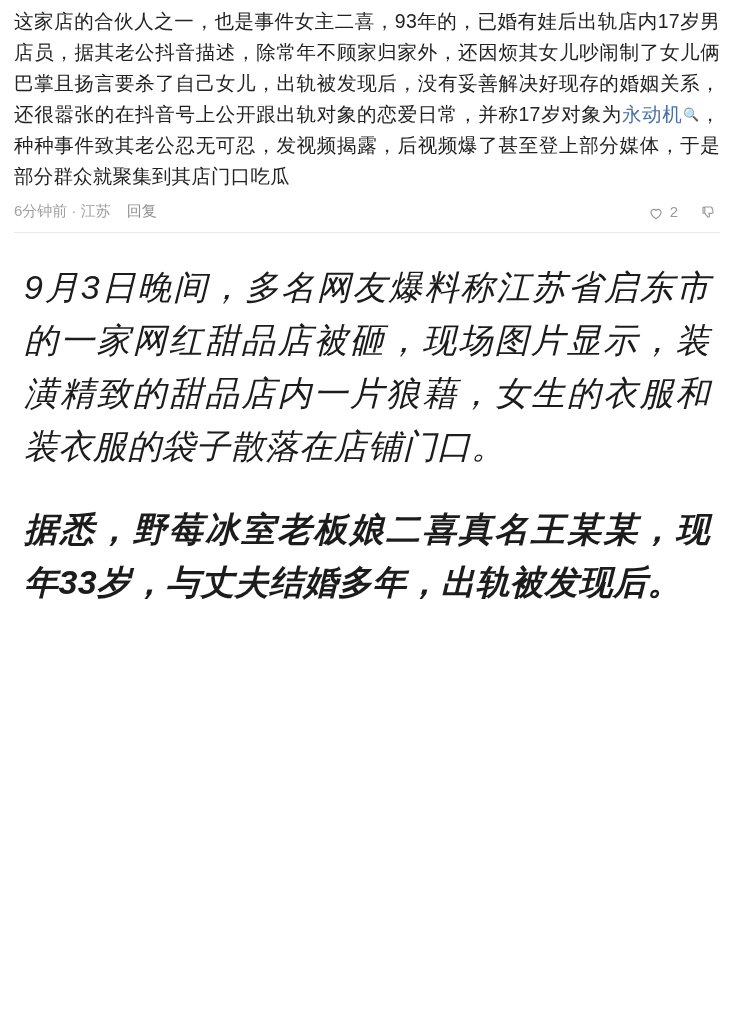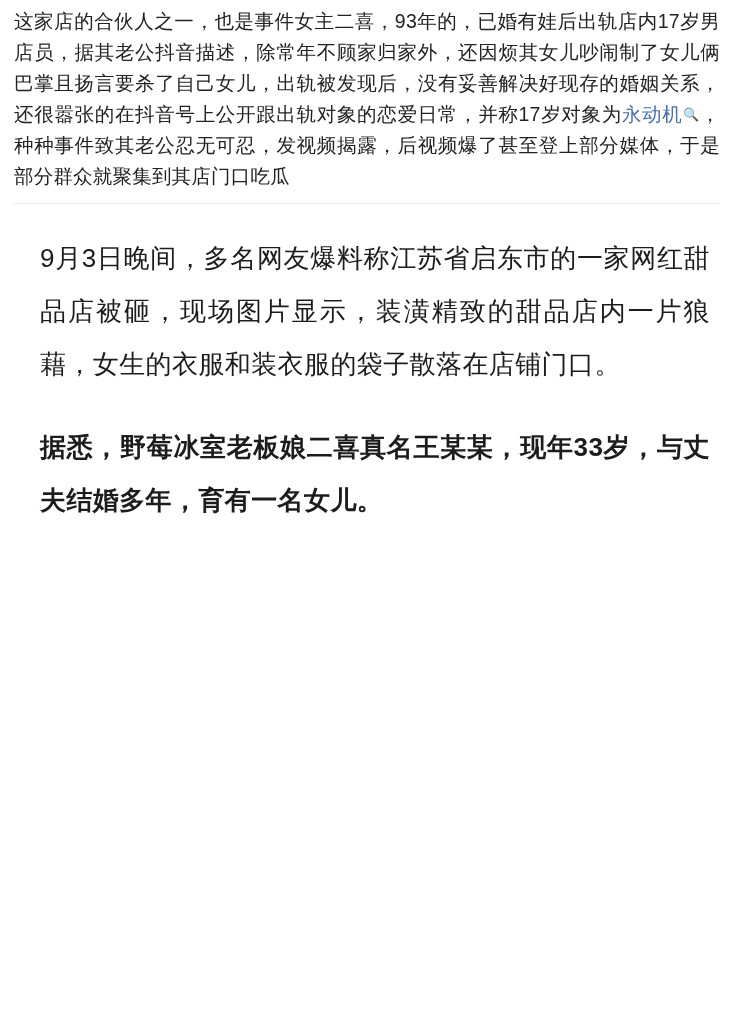--- a/index.html
+++ b/index.html
@@ -102,45 +102,68 @@
     margin: 11px 0 0 0;
     width: 100%;
   }
 
   
   .article {
     padding: 22px 24px 0 24px;
     box-sizing: border-box;
   }
   .para {
-    font-size: 26px;
+    font-size: 34px;
     line-height: 53px;
     color: #1c1c1c;
     text-align: justify;
     text-justify: inter-ideograph;
-    margin: 0 0 30px 16px;
+    margin: 0 0 30px 0;
     letter-spacing: 0.4px;
     font-weight: 400;
     word-break: break-all;
+    font-style: italic;
   }
   .para.bold {
     font-weight: 700;
     margin-bottom: 0;
   }
 </style>
 </head>
 <body>
 
 <div class="page">
 
   <div class="comment">
     <div class="comment-text"><span>这家店的合伙人之一，也是事件女主二喜，93年的，已婚有娃后出轨店内17岁男店员，据其老公抖音描述，除常年不顾家归家外，还因烦其女儿吵闹制了女儿俩巴掌且扬言要杀了自己女儿，出轨被发现后，没有妥善解决好现存的婚姻关系，还很嚣张的在抖音号上公开跟出轨对象的恋爱日常，并称17岁对象为</span><span class="kw"><span>永动机</span><span class="kw-icon">🔍</span></span><span>，种种事件致其老公忍无可忍，发视频揭露，后视频爆了甚至登上部分媒体，于是部分群众就聚集到其店门口吃瓜</span></div>
 
+    <div class="comment-meta">
+      <div class="meta-left">
+        <span class="meta-time">6分钟前 · 江苏</span>
+        <span class="meta-reply">回复</span>
+      </div>
+      <div class="meta-right">
+        <span class="like-group">
+          <span class="icon-heart">
+            <svg viewBox="0 0 24 24" width="16" height="16" fill="none" stroke="#9a9a9a" stroke-width="1.8">
+              <path d="M12 20.5s-7.5-4.7-7.5-10A4.2 4.2 0 0 1 12 8.2 4.2 4.2 0 0 1 19.5 10.5c0 5.3-7.5 10-7.5 10z"></path>
+            </svg>
+          </span>
+          <span>2</span>
+        </span>
+        <span class="icon-dislike">
+          <svg viewBox="0 0 24 24" width="16" height="16" fill="none" stroke="#9a9a9a" stroke-width="1.7">
+            <path d="M7 3h9.3c.9 0 1.6.6 1.8 1.4l1.4 6c.3 1.1-.6 2.1-1.8 2.1h-4.3l.8 3.6c.2 1.1-.6 2.1-1.7 2.1-.5 0-1-.3-1.3-.8L7 12.2"></path>
+            <path d="M4.6 3.4h2.6v9h-2.6z"></path>
+          </svg>
+        </span>
+      </div>
+    </div>
 
     <div class="divider"></div>
   </div>
 
   <div class="article">
     <p class="para">9月3日晚间，多名网友爆料称江苏省启东市的一家网红甜品店被砸，现场图片显示，装潢精致的甜品店内一片狼藉，女生的衣服和装衣服的袋子散落在店铺门口。</p>
-    <p class="para bold">据悉，野莓冰室老板娘二喜真名王某某，现年33岁，与丈夫结婚多年，育有一名女儿。</p>
+    <p class="para bold">据悉，野莓冰室老板娘二喜真名王某某，现年33岁，与丈夫结婚多年，出轨被发现后。</p>
   </div>
 
 </div>
 
 </body></html>

